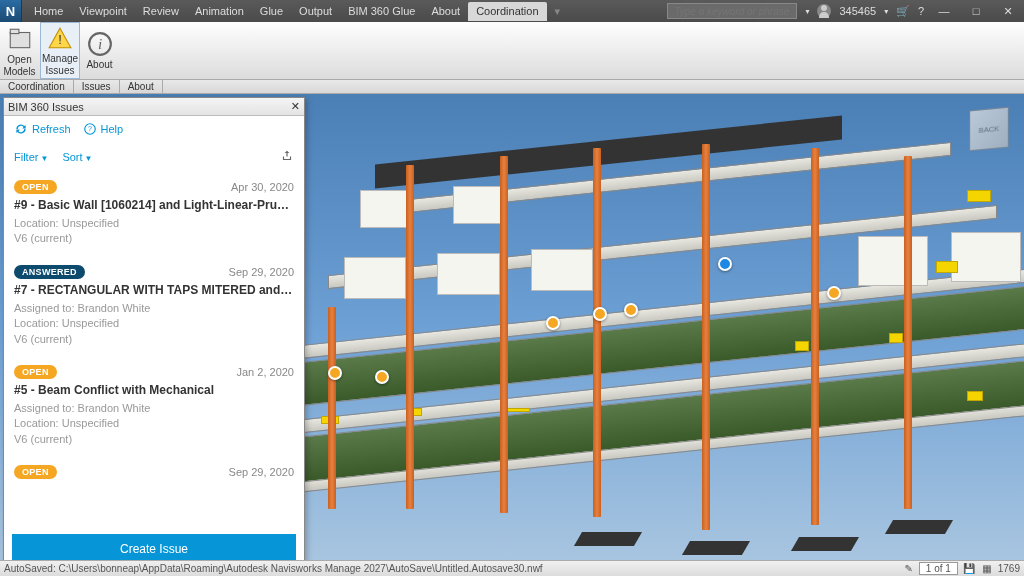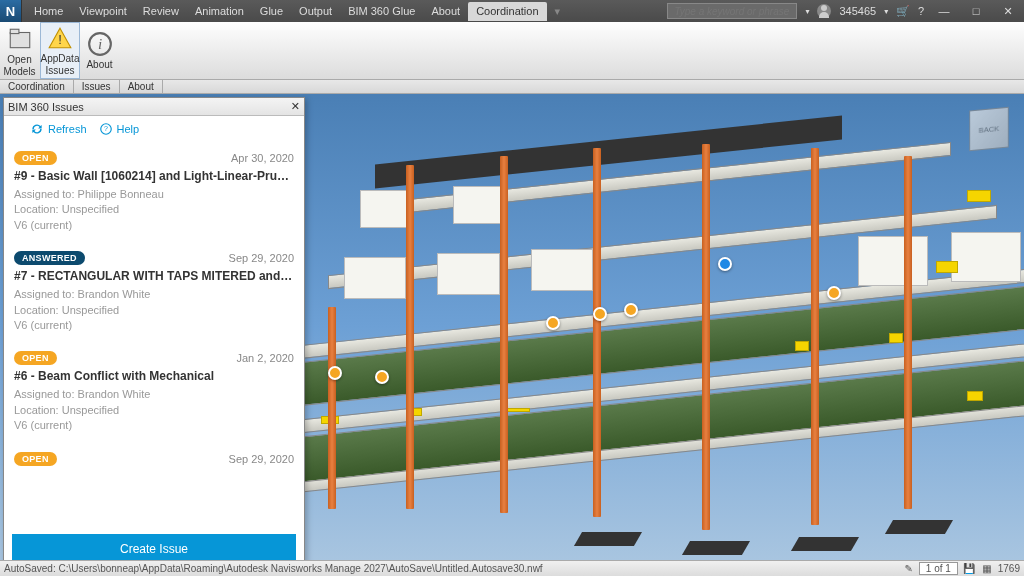--- a/index.html
+++ b/index.html
@@ -31,21 +31,21 @@
 .base{position:absolute;width:60px;height:28px;background:#333;transform:skewX(-30deg) scaleY(0.5)}
 .marker{position:absolute;width:14px;height:14px;border-radius:50%;border:2px solid #fff;box-shadow:0 1px 3px rgba(0,0,0,0.4)}
 .marker.orange{background:#f5a623}
 .marker.blue{background:#1e88e5}
 .yellowbox{position:absolute;background:#f5d500;border:1px solid #c0a800}
 .whitepanel{position:absolute;background:#f5f5f0;border:1px solid #bbb}
 .roof{position:absolute;background:#333;transform:skewY(-6deg)}
 .viewcube{position:absolute;top:14px;right:14px;width:42px;height:42px;background:linear-gradient(135deg,#e8e8e8,#c0c0c0);border:1px solid #888;opacity:0.7;transform:rotateX(15deg) rotateY(-20deg);font-size:8px;display:flex;align-items:center;justify-content:center;color:#666}
 .panel{position:absolute;top:3px;left:3px;width:302px;height:476px;background:#fff;border:1px solid #888;box-shadow:2px 2px 6px rgba(0,0,0,0.25);display:flex;flex-direction:column}
 .panel-title{height:18px;background:linear-gradient(#f4f4f4,#e4e4e4);border-bottom:1px solid #bbb;padding:0 4px;display:flex;align-items:center;justify-content:space-between;font-size:11px}
-.panel-tools{padding:6px 26px;display:flex;align-items:flex-end;gap:6px;color:#0696d7}
+.panel-tools{padding:6px 10px;display:flex;align-items:flex-end;gap:6px;color:#0696d7}
 .panel-tools .link{cursor:pointer;display:flex;align-items:center;gap:4px}
 .panel-sub{padding:6px 10px;display:flex;align-items:center;gap:14px;color:#0696d7;border-top:1px solid transparent}
 .panel-sub .chev{font-size:8px;margin-left:2px}
 .panel-sub .share{margin-left:auto;color:#666}
 .list{flex:1;overflow:hidden;border-top:1px solid transparent}
 .issue{padding:8px 10px 10px;border-bottom:0}
 .issue-head{display:flex;justify-content:space-between;align-items:center;margin-bottom:4px}
 .pill{color:#fff;font-size:9px;font-weight:bold;padding:2px 8px;border-radius:9px;letter-spacing:0.3px}
 .pill.open{background:#f5a623}
 .pill.answered{background:#0c4a6e}
@@ -100,21 +100,21 @@
     <span>Open</span>
     <span>Models</span>
   </div>
   <div class="ribbtn sel">
     <div class="ribicon">
       <svg viewBox="0 0 24 24" style="width:26px;height:26px">
           <polygon points="12,2 22,20 2,20" fill="#ffd54a" stroke="#c09000"></polygon>
           <text x="12" y="17" text-anchor="middle" font-size="12" fill="#333">!</text>
         </svg>
     </div>
-    <span>AppData</span>
+    <span>Manage</span>
     <span>Issues</span>
   </div>
   <div class="ribbtn">
     <div class="ribicon">
       <svg viewBox="0 0 24 24" style="width:26px;height:26px">
           <circle cx="12" cy="12" r="10" fill="none" stroke="#666" stroke-width="2"></circle>
           <text x="12" y="17" text-anchor="middle" font-size="14" font-style="italic" fill="#666" font-family="serif">i</text>
         </svg>
     </div>
     <span>About</span>
@@ -189,47 +189,55 @@
         <span>Refresh</span>
       </span>
       <span class="link" style="margin-left:6px">
         <svg class="ico" viewBox="0 0 24 24">
             <circle cx="12" cy="12" r="9" fill="none" stroke="#0696d7" stroke-width="2"></circle>
             <text x="12" y="16" text-anchor="middle" font-size="12" fill="#0696d7">?</text>
           </svg>
         <span>Help</span>
       </span>
     </div>
+    <div class="panel-sub">
+      <span class="link"><span>Filter</span><span class="chev">▼</span></span>
+      <span class="link"><span>Sort</span><span class="chev">▼</span></span>
+      <span class="share">
+        <svg class="ico" viewBox="0 0 24 24">
+            <path d="M12 3l4 4h-3v6h-2V7H8l4-4zM5 13v6h14v-6h-2v4H7v-4H5z" fill="#666"></path>
+          </svg>
+      </span>
+    </div>
     <div class="list">
       <div class="issue">
         <div class="issue-head">
             <span class="pill open">OPEN</span>
             <span class="date">Apr 30, 2020</span>
           </div>
         <div class="issue-title">#9 - Basic Wall [1060214] and Light-Linear-Prudenti…</div>
-        <div class="meta">Assigned to: Philippe Bonneau</div>
         <div class="meta">Location: Unspecified</div>
         <div class="meta">V6 (current)</div>
       </div>
       <div class="issue">
         <div class="issue-head">
             <span class="pill answered">ANSWERED</span>
             <span class="date">Sep 29, 2020</span>
           </div>
         <div class="issue-title">#7 - RECTANGULAR WITH TAPS MITERED and 49 oth…</div>
         <div class="meta">Assigned to: Brandon White</div>
         <div class="meta">Location: Unspecified</div>
         <div class="meta">V6 (current)</div>
       </div>
       <div class="issue">
         <div class="issue-head">
             <span class="pill open">OPEN</span>
             <span class="date">Jan 2, 2020</span>
           </div>
-        <div class="issue-title">#6 - Beam Conflict with Mechanical</div>
+        <div class="issue-title">#5 - Beam Conflict with Mechanical</div>
         <div class="meta">Assigned to: Brandon White</div>
         <div class="meta">Location: Unspecified</div>
         <div class="meta">V6 (current)</div>
       </div>
       <div class="issue">
         <div class="issue-head">
             <span class="pill open">OPEN</span>
             <span class="date">Sep 29, 2020</span>
           </div>
       </div>

